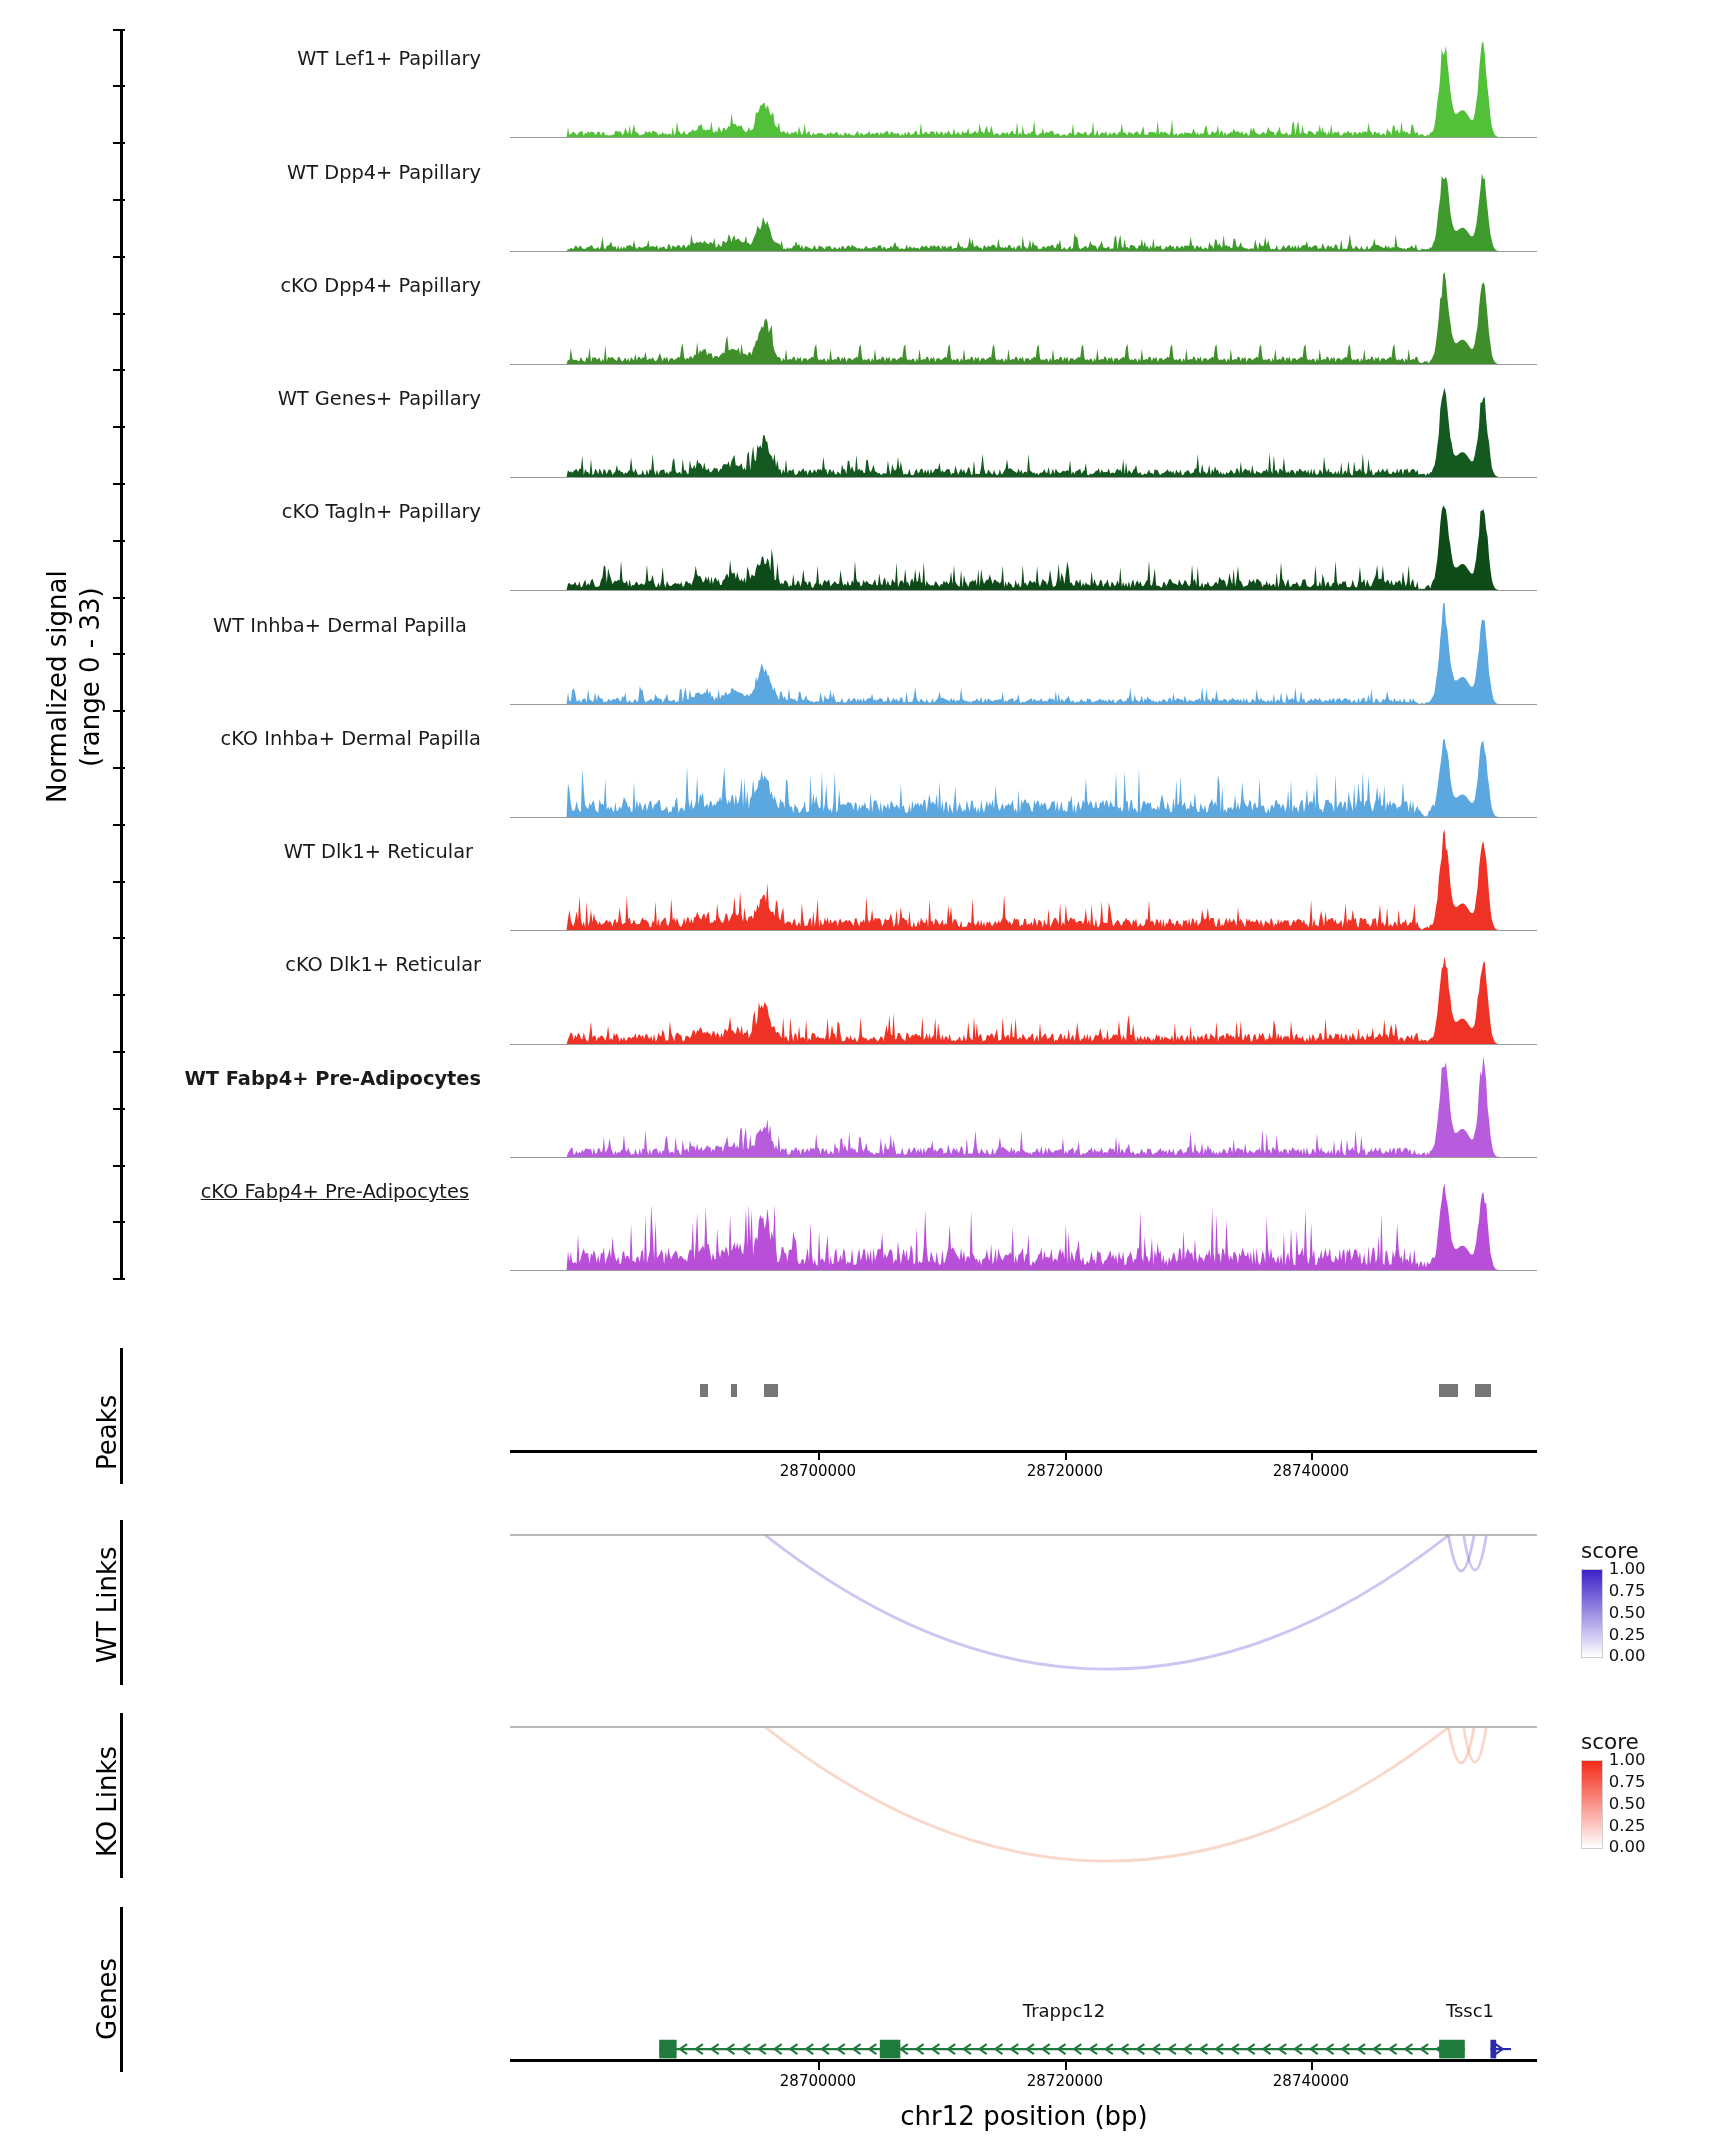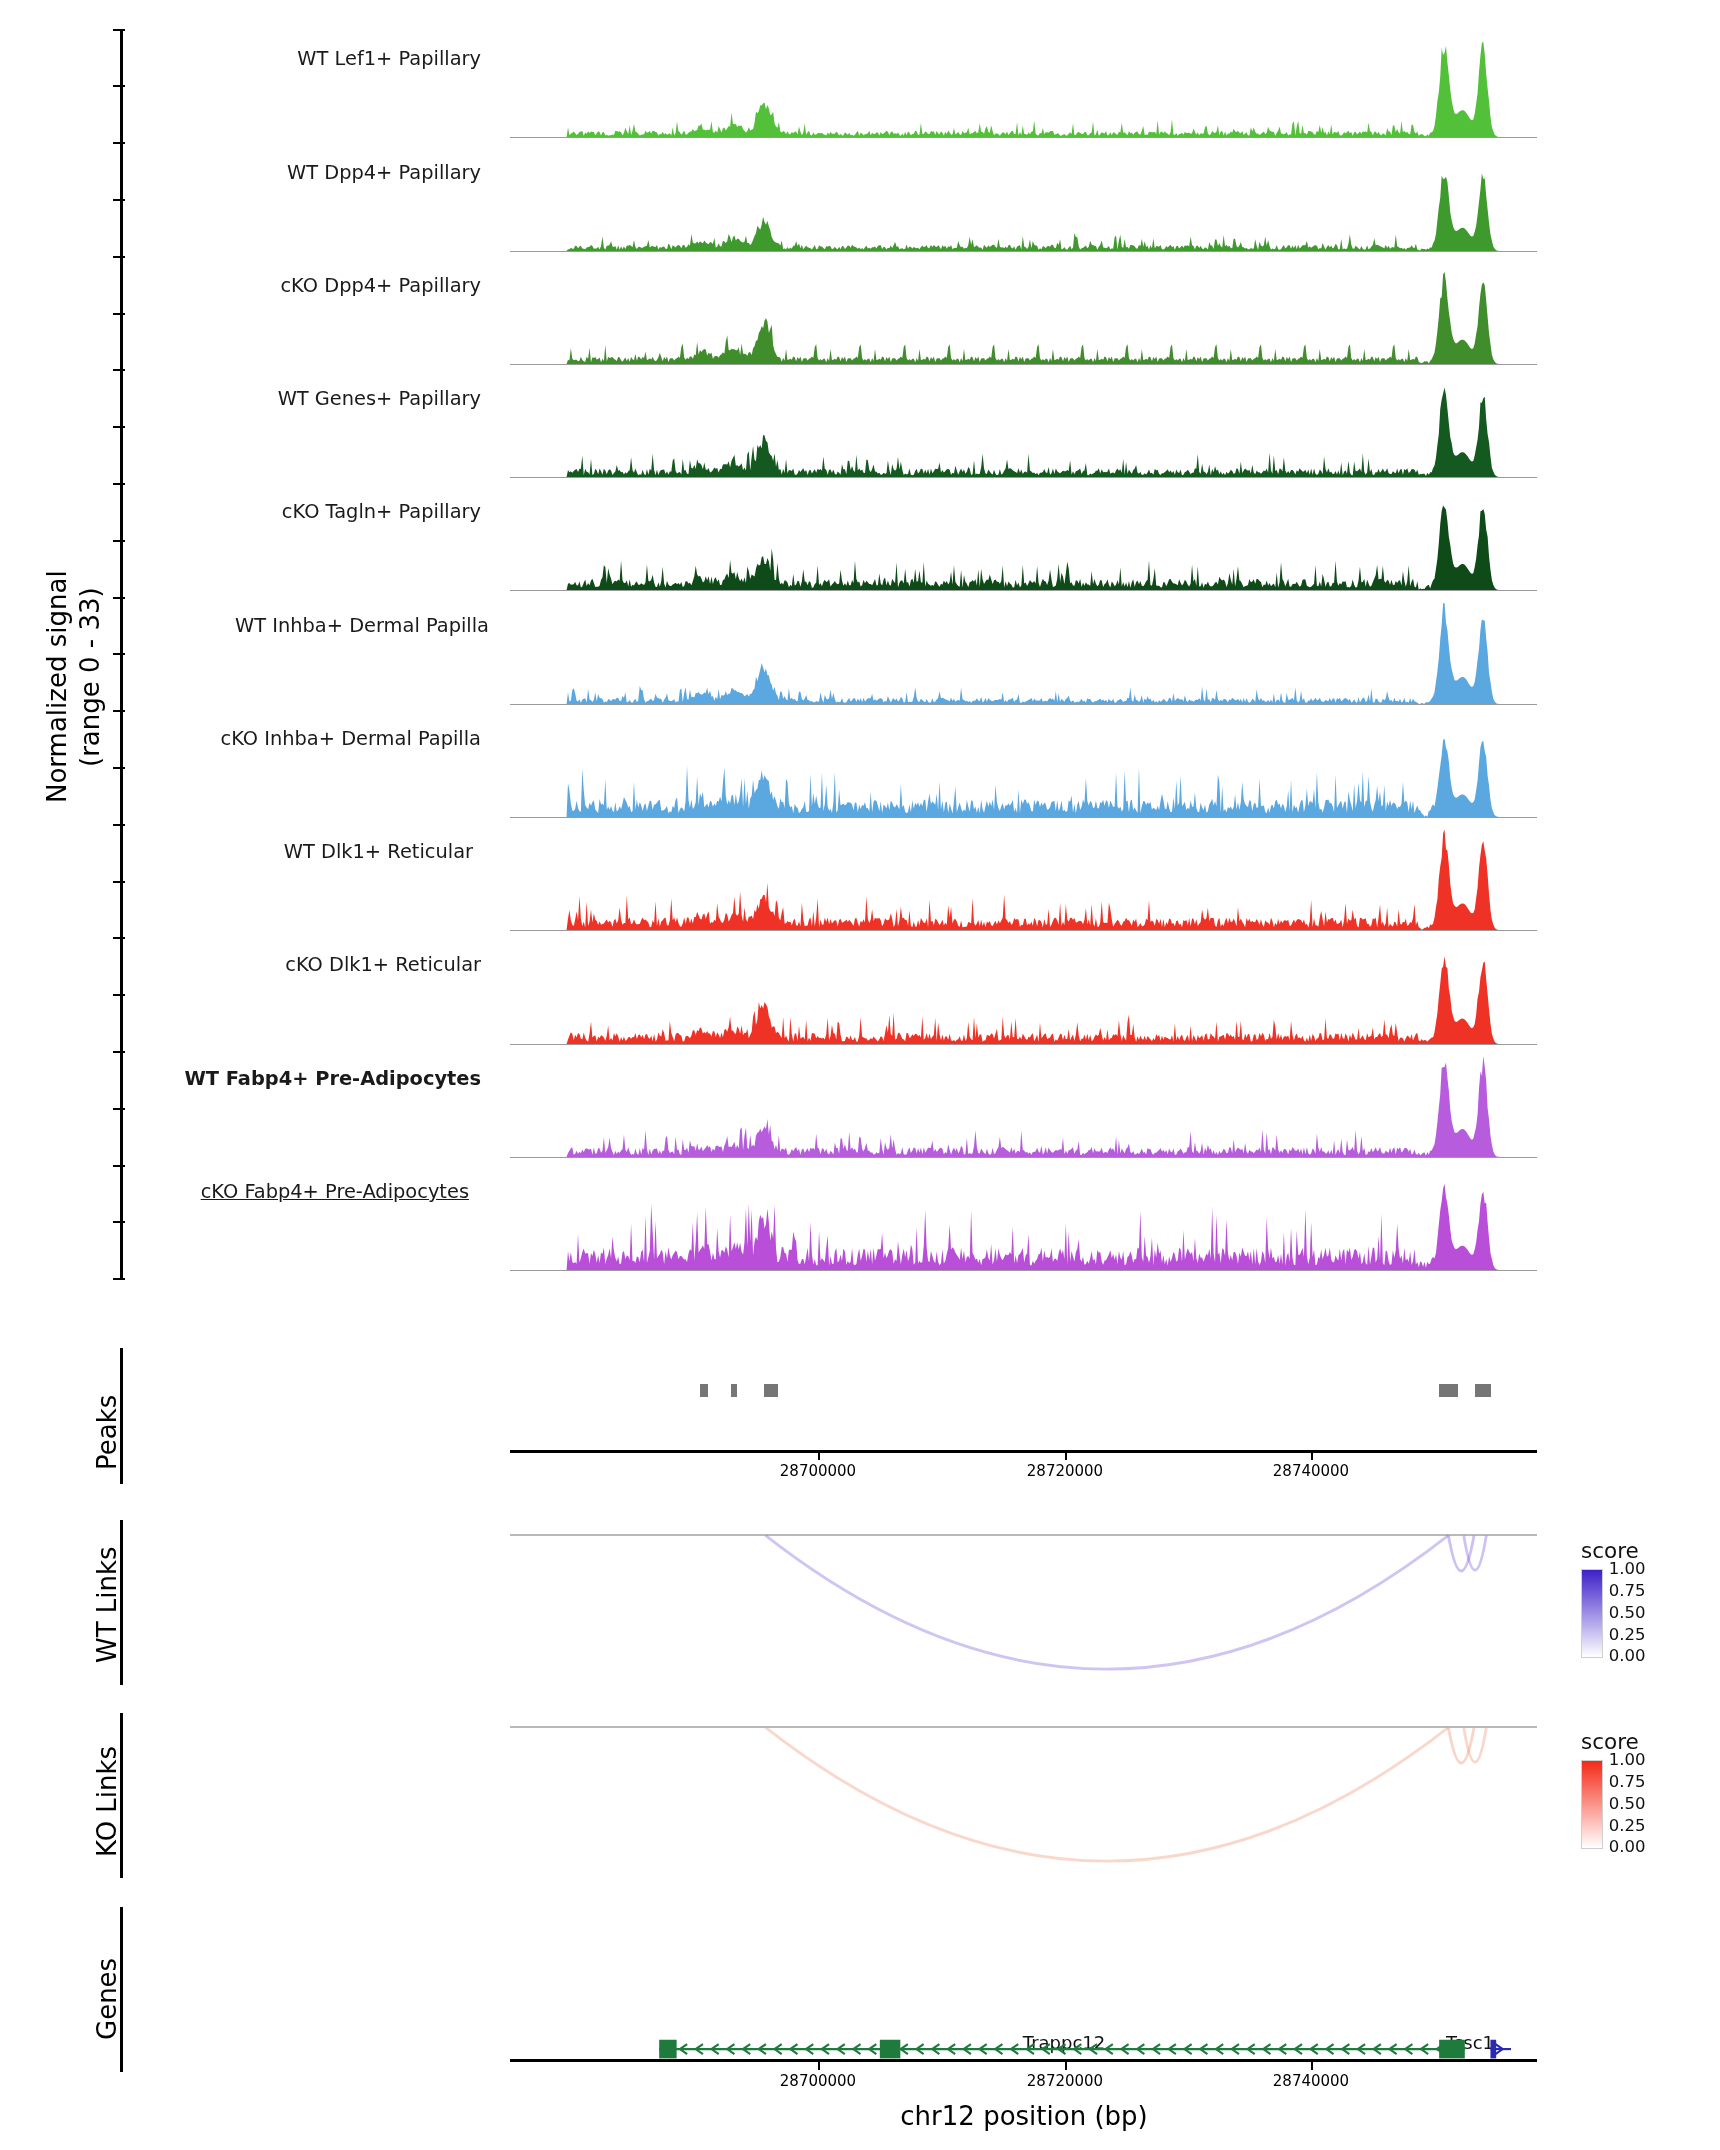--- a/index.html
+++ b/index.html
@@ -32,21 +32,21 @@
   
   .legend{position:absolute;}
   .legend .ltitle{font-size:21.5px;color:#111;margin-bottom:5.7px;}
   .legend .lrow{display:flex;align-items:flex-start;}
   .legend .grad{width:20px;height:87px;border:0.7px solid #cfcfcf;}
   .legend .ticks{margin-left:5.7px;position:relative;height:87px;width:65px;}
   .legend .ticks span{position:absolute;font-size:16.5px;line-height:1;color:#111;transform:translateY(-50%);}
 
   
   .genebox{position:absolute;left:510px;width:1027px;}
-  .genename{position:absolute;font-size:18px;color:#111;transform:translateX(-50%);margin-top:32px;}
+  .genename{position:absolute;font-size:18px;color:#111;transform:translateX(-50%);}
   .xlab{position:absolute;font-size:26px;color:#000;transform:translateX(-50%);}
 </style>
 </head>
 <body>
 
 <div class="page">
 
   <div class="axis-rot" style="left:42px;top:803px;transform:rotate(-90deg);">
     <div style="font-size:26px;white-space:nowrap;">Normalized signal</div>
   </div>
@@ -85,21 +85,21 @@
           <path d="M0,141 L0.0,141.0 L2.0,141.0 L4.0,141.0 L6.0,141.0 L8.0,141.0 L10.0,141.0 L12.0,141.0 L14.0,141.0 L16.0,141.0 L18.0,141.0 L20.0,141.0 L22.0,141.0 L24.0,141.0 L26.0,141.0 L28.0,141.0 L30.0,141.0 L32.0,141.0 L34.0,141.0 L36.1,141.0 L38.1,141.0 L40.1,141.0 L42.1,141.0 L44.1,141.0 L46.1,141.0 L48.1,141.0 L50.1,141.0 L52.1,141.0 L54.1,141.0 L56.1,141.0 L58.1,141.0 L60.1,141.0 L62.1,141.0 L64.1,141.0 L66.1,141.0 L68.1,141.0 L70.1,141.0 L72.1,141.0 L74.1,141.0 L76.1,141.0 L78.1,141.0 L80.1,131.1 L82.1,134.5 L84.1,132.8 L86.1,135.2 L88.1,132.6 L90.1,130.9 L92.1,129.9 L94.1,133.9 L96.1,129.5 L98.1,129.4 L100.1,110.9 L102.1,138.4 L104.1,129.6 L106.1,133.7 L108.2,134.5 L110.2,137.6 L112.2,115.5 L114.2,138.1 L116.2,136.7 L118.2,129.5 L120.2,132.1 L122.2,137.3 L124.2,129.1 L126.2,132.9 L128.2,137.7 L130.2,129.4 L132.2,131.8 L134.2,137.3 L136.2,131.8 L138.2,130.3 L140.2,131.9 L142.2,138.1 L144.2,135.5 L146.2,133.3 L148.2,124.3 L150.2,132.3 L152.2,131.2 L154.2,134.3 L156.2,133.5 L158.2,137.4 L160.2,134.3 L162.2,136.1 L164.2,133.0 L166.2,131.6 L168.2,113.6 L170.2,131.7 L172.2,135.0 L174.2,129.1 L176.2,134.5 L178.2,138.4 L180.3,137.3 L182.3,138.0 L184.3,130.8 L186.3,136.8 L188.3,138.5 L190.3,130.0 L192.3,137.8 L194.3,129.6 L196.3,132.1 L198.3,108.5 L200.3,131.3 L202.3,138.5 L204.3,130.7 L206.3,138.1 L208.3,133.1 L210.3,131.1 L212.3,130.9 L214.3,130.6 L216.3,136.9 L218.3,132.8 L220.3,137.5 L222.3,133.0 L224.3,133.5 L226.3,118.0 L228.3,114.9 L230.3,132.2 L232.3,136.1 L234.3,134.7 L236.3,134.1 L238.3,137.6 L240.3,115.6 L242.3,132.0 L244.3,131.3 L246.3,136.5 L248.3,136.9 L250.3,117.2 L252.4,128.4 L254.4,129.0 L256.4,123.9 L258.4,129.9 L260.4,116.1 L262.4,121.7 L264.4,121.8 L266.4,124.1 L268.4,130.2 L270.4,120.7 L272.4,130.4 L274.4,131.1 L276.4,128.4 L278.4,134.6 L280.4,133.5 L282.4,131.2 L284.4,127.8 L286.4,129.6 L288.4,128.6 L290.4,134.7 L292.4,129.4 L294.4,130.1 L296.4,123.6 L298.4,123.3 L300.4,123.3 L302.4,123.4 L304.4,119.1 L306.4,127.7 L308.4,118.2 L310.4,114.4 L312.4,110.0 L314.4,125.0 L316.4,124.5 L318.4,126.4 L320.4,124.5 L322.5,121.9 L324.5,131.1 L326.5,127.6 L328.5,131.9 L330.5,109.0 L332.5,105.3 L334.5,131.8 L336.5,113.2 L338.5,97.7 L340.5,116.9 L342.5,119.0 L344.5,96.3 L346.5,100.5 L348.5,96.5 L350.5,101.2 L352.5,82.2 L354.5,82.9 L356.5,90.8 L358.5,92.6 L360.5,106.4 L362.5,110.1 L364.5,111.7 L366.5,118.6 L368.5,108.1 L370.5,126.8 L372.5,117.3 L374.5,131.2 L376.5,129.6 L378.5,137.4 L380.5,129.5 L382.5,135.4 L384.5,115.8 L386.5,135.9 L388.5,131.1 L390.5,131.6 L392.5,132.7 L394.6,129.3 L396.6,137.5 L398.6,138.1 L400.6,136.1 L402.6,131.3 L404.6,134.0 L406.6,131.1 L408.6,128.9 L410.6,133.6 L412.6,131.2 L414.6,138.3 L416.6,131.8 L418.6,130.8 L420.6,136.0 L422.6,133.0 L424.6,130.3 L426.6,134.9 L428.6,129.6 L430.6,131.2 L432.6,129.7 L434.6,132.3 L436.6,112.5 L438.6,129.4 L440.6,131.0 L442.6,137.8 L444.6,130.8 L446.6,130.7 L448.6,135.1 L450.6,130.5 L452.6,136.3 L454.6,137.8 L456.6,133.4 L458.6,135.2 L460.6,138.0 L462.6,123.2 L464.6,130.1 L466.7,130.1 L468.7,137.0 L470.7,118.4 L472.7,118.5 L474.7,131.2 L476.7,125.5 L478.7,132.0 L480.7,134.0 L482.7,109.9 L484.7,132.0 L486.7,129.0 L488.7,132.4 L490.7,130.5 L492.7,135.2 L494.7,135.4 L496.7,116.4 L498.7,117.6 L500.7,131.0 L502.7,134.2 L504.7,130.0 L506.7,123.6 L508.7,133.2 L510.7,133.5 L512.7,136.0 L514.7,135.0 L516.7,137.8 L518.7,137.5 L520.7,135.0 L522.7,136.6 L524.7,135.9 L526.7,117.9 L528.7,130.8 L530.7,138.3 L532.7,123.0 L534.7,130.2 L536.7,132.4 L538.8,129.5 L540.8,112.9 L542.8,130.5 L544.8,119.3 L546.8,131.0 L548.8,138.1 L550.8,136.0 L552.8,137.5 L554.8,136.3 L556.8,129.2 L558.8,137.8 L560.8,138.4 L562.8,137.7 L564.8,132.6 L566.8,129.4 L568.8,136.0 L570.8,133.5 L572.8,129.5 L574.8,130.0 L576.8,136.6 L578.8,130.4 L580.8,135.6 L582.8,129.4 L584.8,137.7 L586.8,129.0 L588.8,135.9 L590.8,133.0 L592.8,129.5 L594.8,129.9 L596.8,129.6 L598.8,120.9 L600.8,134.6 L602.8,131.4 L604.8,134.7 L606.8,132.9 L608.9,130.3 L610.9,129.8 L612.9,130.9 L614.9,137.7 L616.9,135.2 L618.9,136.1 L620.9,125.4 L622.9,132.1 L624.9,137.9 L626.9,132.8 L628.9,129.3 L630.9,134.0 L632.9,130.2 L634.9,136.3 L636.9,133.8 L638.9,127.2 L640.9,129.6 L642.9,138.1 L644.9,137.0 L646.9,117.7 L648.9,137.4 L650.9,136.0 L652.9,137.2 L654.9,136.5 L656.9,127.5 L658.9,108.4 L660.9,128.8 L662.9,136.2 L664.9,136.6 L666.9,130.5 L668.9,133.4 L670.9,136.0 L672.9,137.4 L674.9,131.0 L676.9,136.5 L678.9,138.4 L681.0,137.4 L683.0,129.8 L685.0,137.5 L687.0,136.0 L689.0,132.2 L691.0,129.1 L693.0,116.2 L695.0,129.9 L697.0,128.7 L699.0,129.6 L701.0,131.5 L703.0,132.9 L705.0,133.9 L707.0,135.4 L709.0,128.8 L711.0,135.0 L713.0,130.5 L715.0,136.7 L717.0,134.0 L719.0,133.3 L721.0,134.9 L723.0,108.7 L725.0,131.8 L727.0,133.3 L729.0,135.4 L731.0,134.8 L733.0,137.1 L735.0,135.1 L737.0,138.4 L739.0,134.9 L741.0,134.9 L743.0,133.9 L745.0,129.7 L747.0,134.3 L749.0,135.8 L751.0,126.9 L753.1,138.0 L755.1,135.6 L757.1,129.1 L759.1,136.7 L761.1,129.2 L763.1,132.8 L765.1,134.8 L767.1,135.7 L769.1,133.9 L771.1,132.4 L773.1,133.0 L775.1,132.9 L777.1,131.2 L779.1,132.6 L781.1,117.5 L783.1,137.5 L785.1,133.0 L787.1,137.2 L789.1,132.8 L791.1,132.3 L793.1,130.9 L795.1,129.0 L797.1,136.9 L799.1,133.0 L801.1,132.0 L803.1,121.6 L805.1,138.2 L807.1,138.5 L809.1,136.0 L811.1,137.6 L813.1,136.0 L815.1,135.1 L817.1,132.4 L819.1,132.3 L821.1,128.8 L823.1,136.2 L825.2,130.3 L827.2,134.3 L829.2,133.9 L831.2,134.5 L833.2,133.7 L835.2,129.3 L837.2,136.5 L839.2,135.1 L841.2,134.8 L843.2,136.2 L845.2,131.9 L847.2,129.3 L849.2,132.3 L851.2,130.2 L853.2,135.1 L855.2,115.6 L857.2,137.8 L859.2,119.9 L861.2,136.3 L863.2,130.7 L865.2,133.7 L867.2,136.5 L869.2,131.4 L871.2,129.4 L873.2,124.4 L875.2,134.8 L877.2,136.5 L879.2,133.7 L881.2,138.1 L883.2,137.8 L885.2,135.9 L887.2,137.6 L889.2,134.6 L891.2,130.7 L893.2,135.9 L895.3,134.9 L897.3,137.9 L899.3,130.0 L901.3,131.6 L903.3,131.3 L905.3,136.3 L907.3,138.2 L909.3,135.9 L911.3,135.7 L913.3,134.1 L915.3,132.5 L917.3,130.1 L919.3,134.5 L921.3,132.1 L923.3,135.5 L925.3,132.5 L927.3,137.7 L929.3,130.7 L931.3,134.4 L933.3,135.4 L935.3,130.7 L937.3,138.4 L939.3,137.9 L941.3,133.9 L943.3,133.2 L945.3,130.8 L947.3,133.3 L949.3,137.0 L951.3,135.1 L953.3,135.1 L955.3,128.7 L957.3,129.5 L959.3,108.9 L961.3,134.0 L963.3,136.5 L965.3,122.5 L967.4,133.3 L969.4,133.9 L971.4,137.0 L973.4,133.7 L975.4,123.4 L977.4,138.4 L979.4,129.7 L981.4,134.3 L983.4,126.1 L985.4,132.2 L987.4,130.4 L989.4,137.0 L991.4,132.8 L993.4,137.9 L995.4,135.0 L997.4,138.5 L999.4,133.5 L1001.4,136.6 L1003.4,134.4 L1005.4,131.0 L1007.4,132.6 L1009.4,136.6 L1011.4,135.7 L1013.4,128.9 L1015.4,129.7 L1017.4,136.5 L1019.4,119.3 L1021.4,135.3 L1023.4,131.9 L1025.4,129.2 L1027.4,131.0 L1029.4,132.4 L1031.4,131.0 L1033.4,136.2 L1035.4,123.8 L1037.4,134.7 L1039.5,137.1 L1041.5,132.1 L1043.5,134.4 L1045.5,134.2 L1047.5,136.6 L1049.5,134.2 L1051.5,132.0 L1053.5,133.1 L1055.5,129.3 L1057.5,134.9 L1059.5,106.7 L1061.5,132.1 L1063.5,136.6 L1065.5,110.8 L1067.5,132.5 L1069.5,131.4 L1071.5,137.3 L1073.5,129.2 L1075.5,129.9 L1077.5,133.4 L1079.5,113.6 L1081.5,131.8 L1083.5,135.8 L1085.5,132.7 L1087.5,135.9 L1089.5,131.2 L1091.5,131.2 L1093.5,133.3 L1095.5,137.6 L1097.5,131.5 L1099.5,133.8 L1101.5,128.8 L1103.5,131.1 L1105.5,133.4 L1107.5,133.4 L1109.5,130.8 L1111.6,135.7 L1113.6,130.5 L1115.6,138.0 L1117.6,129.0 L1119.6,137.8 L1121.6,129.1 L1123.6,136.4 L1125.6,138.3 L1127.6,136.5 L1129.6,130.7 L1131.6,132.5 L1133.6,137.0 L1135.6,112.3 L1137.6,129.5 L1139.6,134.6 L1141.6,128.8 L1143.6,134.7 L1145.6,133.8 L1147.6,136.8 L1149.6,136.5 L1151.6,132.7 L1153.6,137.6 L1155.6,132.0 L1157.6,138.0 L1159.6,120.4 L1161.6,138.5 L1163.6,133.5 L1165.6,131.6 L1167.6,136.5 L1169.6,118.3 L1171.6,134.4 L1173.6,138.1 L1175.6,138.5 L1177.6,119.4 L1179.6,132.6 L1181.7,132.9 L1183.7,131.2 L1185.7,129.0 L1187.7,134.0 L1189.7,108.0 L1191.7,133.4 L1193.7,137.9 L1195.7,134.4 L1197.7,115.1 L1199.7,134.0 L1201.7,129.7 L1203.7,138.2 L1205.7,138.0 L1207.7,134.0 L1209.7,134.8 L1211.7,129.9 L1213.7,135.2 L1215.7,132.6 L1217.7,129.0 L1219.7,133.8 L1221.7,133.1 L1223.7,128.8 L1225.7,135.3 L1227.7,136.7 L1229.7,136.8 L1231.7,132.9 L1233.7,134.8 L1235.7,135.8 L1237.7,129.3 L1239.7,135.9 L1241.7,130.9 L1243.7,129.5 L1245.7,137.9 L1247.7,129.7 L1249.7,131.5 L1251.7,128.9 L1253.8,135.5 L1255.8,133.8 L1257.8,130.3 L1259.8,129.7 L1261.8,130.9 L1263.8,134.7 L1265.8,131.0 L1267.8,137.8 L1269.8,136.8 L1271.8,137.0 L1273.8,136.5 L1275.8,136.4 L1277.8,139.5 L1279.8,135.2 L1281.8,138.0 L1283.8,134.5 L1285.8,134.2 L1287.8,128.5 L1289.8,125.0 L1291.8,114.3 L1293.8,96.5 L1295.8,80.9 L1297.8,46.2 L1299.8,32.7 L1301.8,24.4 L1303.8,16.1 L1305.8,26.4 L1307.8,45.6 L1309.8,66.1 L1311.8,85.6 L1313.8,94.0 L1315.8,106.3 L1317.8,110.8 L1319.8,111.2 L1321.8,110.5 L1323.8,108.8 L1325.9,107.2 L1327.9,106.3 L1329.9,106.4 L1331.9,107.4 L1333.9,109.5 L1335.9,112.2 L1337.9,115.3 L1339.9,118.0 L1341.9,119.3 L1343.9,118.7 L1345.9,111.1 L1347.9,99.7 L1349.9,89.0 L1351.9,70.9 L1353.9,37.0 L1355.9,37.2 L1357.9,31.0 L1359.9,28.9 L1361.9,60.2 L1363.9,81.0 L1365.9,92.6 L1367.9,112.1 L1369.9,128.1 L1371.9,133.4 L1373.9,137.8 L1375.9,139.7 L1377.9,140.6 L1379.9,140.9 L1381.9,141.0 L1383.9,141.0 L1385.9,141.0 L1387.9,141.0 L1389.9,141.0 L1391.9,141.0 L1393.9,141.0 L1395.9,141.0 L1398.0,141.0 L1400.0,141.0 L1402.0,141.0 L1404.0,141.0 L1406.0,141.0 L1408.0,141.0 L1410.0,141.0 L1412.0,141.0 L1414.0,141.0 L1416.0,141.0 L1418.0,141.0 L1420.0,141.0 L1422.0,141.0 L1424.0,141.0 L1426.0,141.0 L1428.0,141.0 L1430.0,141.0 L1432.0,141.0 L1432,141 Z" fill="#14591f"></path>
         </svg>
       </div>
       <div class="tracklabel" style="left: 158px; width: 323px; top: 500px;">cKO Tagln+ Papillary</div>
       <div class="track" style="top: 487px; height: 104px;">
         <div class="baseline"></div>
         <svg width="1027" height="101" viewBox="0 0 1432 141">
           <path d="M0,141 L0.0,141.0 L2.0,141.0 L4.0,141.0 L6.0,141.0 L8.0,141.0 L10.0,141.0 L12.0,141.0 L14.0,141.0 L16.0,141.0 L18.0,141.0 L20.0,141.0 L22.0,141.0 L24.0,141.0 L26.0,141.0 L28.0,141.0 L30.0,141.0 L32.0,141.0 L34.0,141.0 L36.1,141.0 L38.1,141.0 L40.1,141.0 L42.1,141.0 L44.1,141.0 L46.1,141.0 L48.1,141.0 L50.1,141.0 L52.1,141.0 L54.1,141.0 L56.1,141.0 L58.1,141.0 L60.1,141.0 L62.1,141.0 L64.1,141.0 L66.1,141.0 L68.1,141.0 L70.1,141.0 L72.1,141.0 L74.1,141.0 L76.1,141.0 L78.1,141.0 L80.1,132.2 L82.1,131.4 L84.1,133.6 L86.1,133.3 L88.1,133.1 L90.1,129.5 L92.1,134.4 L94.1,134.8 L96.1,128.8 L98.1,137.4 L100.1,136.0 L102.1,130.8 L104.1,126.4 L106.1,135.4 L108.2,131.2 L110.2,134.5 L112.2,127.6 L114.2,125.3 L116.2,130.9 L118.2,136.7 L120.2,136.4 L122.2,136.3 L124.2,134.9 L126.2,127.2 L128.2,123.2 L130.2,106.5 L132.2,108.8 L134.2,131.1 L136.2,110.6 L138.2,119.4 L140.2,125.3 L142.2,133.0 L144.2,129.5 L146.2,128.0 L148.2,129.1 L150.2,126.3 L152.2,128.0 L154.2,99.9 L156.2,127.5 L158.2,131.4 L160.2,131.1 L162.2,127.5 L164.2,136.0 L166.2,125.9 L168.2,136.3 L170.2,133.6 L172.2,134.8 L174.2,131.0 L176.2,129.0 L178.2,133.6 L180.3,133.8 L182.3,131.5 L184.3,132.9 L186.3,134.0 L188.3,130.3 L190.3,105.4 L192.3,128.0 L194.3,129.3 L196.3,126.8 L198.3,119.8 L200.3,130.7 L202.3,136.5 L204.3,136.7 L206.3,130.1 L208.3,136.4 L210.3,128.4 L212.3,108.7 L214.3,132.0 L216.3,137.5 L218.3,128.0 L220.3,133.3 L222.3,135.4 L224.3,135.4 L226.3,133.2 L228.3,132.2 L230.3,130.8 L232.3,133.1 L234.3,131.4 L236.3,133.6 L238.3,129.5 L240.3,136.8 L242.3,135.3 L244.3,128.9 L246.3,128.9 L248.3,132.0 L250.3,130.8 L252.4,134.4 L254.4,128.4 L256.4,121.8 L258.4,107.3 L260.4,119.2 L262.4,122.2 L264.4,121.1 L266.4,124.8 L268.4,130.4 L270.4,128.9 L272.4,121.8 L274.4,127.7 L276.4,121.8 L278.4,132.6 L280.4,122.3 L282.4,132.7 L284.4,125.8 L286.4,123.1 L288.4,129.6 L290.4,126.0 L292.4,134.1 L294.4,134.1 L296.4,126.9 L298.4,126.5 L300.4,120.9 L302.4,118.1 L304.4,124.1 L306.4,99.1 L308.4,117.0 L310.4,118.4 L312.4,115.9 L314.4,125.8 L316.4,115.9 L318.4,124.0 L320.4,128.7 L322.5,124.9 L324.5,130.1 L326.5,123.3 L328.5,131.3 L330.5,108.1 L332.5,114.7 L334.5,125.8 L336.5,119.3 L338.5,120.9 L340.5,122.0 L342.5,111.2 L344.5,104.3 L346.5,106.7 L348.5,106.2 L350.5,95.1 L352.5,94.0 L354.5,104.8 L356.5,104.8 L358.5,96.5 L360.5,101.1 L362.5,114.1 L364.5,83.2 L366.5,98.1 L368.5,126.7 L370.5,127.1 L372.5,102.8 L374.5,125.0 L376.5,133.1 L378.5,130.9 L380.5,133.2 L382.5,127.3 L384.5,128.2 L386.5,130.5 L388.5,137.3 L390.5,133.8 L392.5,135.6 L394.6,118.6 L396.6,134.7 L398.6,133.4 L400.6,128.2 L402.6,128.8 L404.6,136.3 L406.6,128.9 L408.6,112.0 L410.6,129.3 L412.6,129.6 L414.6,134.5 L416.6,128.5 L418.6,130.3 L420.6,137.7 L422.6,137.5 L424.6,132.5 L426.6,130.9 L428.6,106.9 L430.6,133.9 L432.6,131.3 L434.6,135.6 L436.6,129.9 L438.6,126.8 L440.6,130.0 L442.6,128.9 L444.6,126.1 L446.6,136.1 L448.6,133.4 L450.6,131.1 L452.6,128.5 L454.6,131.7 L456.6,132.8 L458.6,131.8 L460.6,112.8 L462.6,127.8 L464.6,135.2 L466.7,131.5 L468.7,135.1 L470.7,127.6 L472.7,134.4 L474.7,134.3 L476.7,127.2 L478.7,131.1 L480.7,100.1 L482.7,125.6 L484.7,130.7 L486.7,129.1 L488.7,136.0 L490.7,134.3 L492.7,126.6 L494.7,131.5 L496.7,128.1 L498.7,130.3 L500.7,132.7 L502.7,132.6 L504.7,134.3 L506.7,130.1 L508.7,125.7 L510.7,134.4 L512.7,134.5 L514.7,118.0 L516.7,131.9 L518.7,134.6 L520.7,126.2 L522.7,123.4 L524.7,134.5 L526.7,127.8 L528.7,133.7 L530.7,135.1 L532.7,125.3 L534.7,128.9 L536.7,131.3 L538.8,102.6 L540.8,137.4 L542.8,131.0 L544.8,127.8 L546.8,127.7 L548.8,132.1 L550.8,111.3 L552.8,130.4 L554.8,129.8 L556.8,136.2 L558.8,127.4 L560.8,125.3 L562.8,130.9 L564.8,111.4 L566.8,129.4 L568.8,128.4 L570.8,113.9 L572.8,130.2 L574.8,130.8 L576.8,101.8 L578.8,136.1 L580.8,127.8 L582.8,132.3 L584.8,133.7 L586.8,135.1 L588.8,133.9 L590.8,135.1 L592.8,128.7 L594.8,130.1 L596.8,134.1 L598.8,136.6 L600.8,132.2 L602.8,133.5 L604.8,127.8 L606.8,131.1 L608.9,128.6 L610.9,133.4 L612.9,129.8 L614.9,115.4 L616.9,133.5 L618.9,106.6 L620.9,129.5 L622.9,133.1 L624.9,135.5 L626.9,136.4 L628.9,112.6 L630.9,137.8 L632.9,120.1 L634.9,129.4 L636.9,132.2 L638.9,137.3 L640.9,130.0 L642.9,129.4 L644.9,127.2 L646.9,129.4 L648.9,125.8 L650.9,134.8 L652.9,112.5 L654.9,136.7 L656.9,111.3 L658.9,126.1 L660.9,132.7 L662.9,129.1 L664.9,126.4 L666.9,127.0 L668.9,119.4 L670.9,126.1 L672.9,132.5 L674.9,127.5 L676.9,126.4 L678.9,129.5 L681.0,129.5 L683.0,132.4 L685.0,128.5 L687.0,106.7 L689.0,137.6 L691.0,128.9 L693.0,135.9 L695.0,129.2 L697.0,132.1 L699.0,133.4 L701.0,137.4 L703.0,137.0 L705.0,126.7 L707.0,134.6 L709.0,130.7 L711.0,137.5 L713.0,134.5 L715.0,106.1 L717.0,131.9 L719.0,130.6 L721.0,135.3 L723.0,131.7 L725.0,127.1 L727.0,129.7 L729.0,130.8 L731.0,128.5 L733.0,131.9 L735.0,107.5 L737.0,130.7 L739.0,136.9 L741.0,130.4 L743.0,125.2 L745.0,128.3 L747.0,129.2 L749.0,134.0 L751.0,128.1 L753.1,112.4 L755.1,126.3 L757.1,136.8 L759.1,136.0 L761.1,134.6 L763.1,125.4 L765.1,104.5 L767.1,130.0 L769.1,116.9 L771.1,122.6 L773.1,132.7 L775.1,117.8 L777.1,101.1 L779.1,111.0 L781.1,131.5 L783.1,130.1 L785.1,134.6 L787.1,135.0 L789.1,127.5 L791.1,128.0 L793.1,131.9 L795.1,125.2 L797.1,136.7 L799.1,130.5 L801.1,135.0 L803.1,130.2 L805.1,133.4 L807.1,133.3 L809.1,135.4 L811.1,114.4 L813.1,132.8 L815.1,125.5 L817.1,132.2 L819.1,135.9 L821.1,133.5 L823.1,127.1 L825.2,127.6 L827.2,136.7 L829.2,132.7 L831.2,131.3 L833.2,126.0 L835.2,133.5 L837.2,137.5 L839.2,129.0 L841.2,131.7 L843.2,135.8 L845.2,133.8 L847.2,127.3 L849.2,133.4 L851.2,109.1 L853.2,136.2 L855.2,129.8 L857.2,136.2 L859.2,130.6 L861.2,137.0 L863.2,128.4 L865.2,137.8 L867.2,130.3 L869.2,126.1 L871.2,136.4 L873.2,130.1 L875.2,127.7 L877.2,132.8 L879.2,128.6 L881.2,135.0 L883.2,135.9 L885.2,132.8 L887.2,128.8 L889.2,126.6 L891.2,99.3 L893.2,134.1 L895.3,135.0 L897.3,125.5 L899.3,110.7 L901.3,134.8 L903.3,134.9 L905.3,135.2 L907.3,137.2 L909.3,137.5 L911.3,129.9 L913.3,130.5 L915.3,135.6 L917.3,131.6 L919.3,126.0 L921.3,125.5 L923.3,129.6 L925.3,132.0 L927.3,131.9 L929.3,133.0 L931.3,134.4 L933.3,125.9 L935.3,131.0 L937.3,134.7 L939.3,131.9 L941.3,126.8 L943.3,129.3 L945.3,133.6 L947.3,136.0 L949.3,131.8 L951.3,105.6 L953.3,129.3 L955.3,125.2 L957.3,135.2 L959.3,107.9 L961.3,136.0 L963.3,135.6 L965.3,130.3 L967.4,137.7 L969.4,132.4 L971.4,133.8 L973.4,129.1 L975.4,134.5 L977.4,136.2 L979.4,135.7 L981.4,134.0 L983.4,130.4 L985.4,130.0 L987.4,133.2 L989.4,122.6 L991.4,125.9 L993.4,127.7 L995.4,126.3 L997.4,129.2 L999.4,136.7 L1001.4,131.1 L1003.4,117.7 L1005.4,126.8 L1007.4,133.4 L1009.4,111.5 L1011.4,136.2 L1013.4,125.3 L1015.4,107.7 L1017.4,127.3 L1019.4,128.8 L1021.4,132.9 L1023.4,137.3 L1025.4,135.5 L1027.4,134.9 L1029.4,134.1 L1031.4,125.6 L1033.4,130.2 L1035.4,129.2 L1037.4,126.0 L1039.5,132.4 L1041.5,125.2 L1043.5,126.1 L1045.5,128.4 L1047.5,129.7 L1049.5,137.0 L1051.5,133.2 L1053.5,134.0 L1055.5,127.6 L1057.5,134.7 L1059.5,131.2 L1061.5,135.7 L1063.5,133.5 L1065.5,131.8 L1067.5,137.2 L1069.5,116.6 L1071.5,137.4 L1073.5,130.1 L1075.5,102.4 L1077.5,125.8 L1079.5,129.4 L1081.5,136.0 L1083.5,130.8 L1085.5,125.2 L1087.5,136.2 L1089.5,136.3 L1091.5,133.0 L1093.5,132.4 L1095.5,132.5 L1097.5,129.4 L1099.5,133.2 L1101.5,136.4 L1103.5,134.6 L1105.5,127.1 L1107.5,126.1 L1109.5,126.4 L1111.6,135.2 L1113.6,136.0 L1115.6,137.0 L1117.6,136.3 L1119.6,134.3 L1121.6,132.3 L1123.6,106.6 L1125.6,135.2 L1127.6,135.9 L1129.6,129.2 L1131.6,136.0 L1133.6,118.2 L1135.6,126.5 L1137.6,136.4 L1139.6,131.0 L1141.6,129.1 L1143.6,136.1 L1145.6,135.7 L1147.6,131.3 L1149.6,130.9 L1151.6,100.0 L1153.6,128.9 L1155.6,135.1 L1157.6,131.1 L1159.6,133.4 L1161.6,128.8 L1163.6,129.9 L1165.6,128.6 L1167.6,137.2 L1169.6,136.7 L1171.6,137.6 L1173.6,134.8 L1175.6,126.3 L1177.6,133.5 L1179.6,137.4 L1181.7,136.8 L1183.7,127.6 L1185.7,108.2 L1187.7,130.3 L1189.7,129.8 L1191.7,125.3 L1193.7,136.3 L1195.7,126.5 L1197.7,132.0 L1199.7,136.3 L1201.7,135.2 L1203.7,129.8 L1205.7,125.3 L1207.7,120.2 L1209.7,105.9 L1211.7,126.5 L1213.7,125.2 L1215.7,125.7 L1217.7,107.1 L1219.7,128.5 L1221.7,130.9 L1223.7,126.6 L1225.7,128.0 L1227.7,133.5 L1229.7,126.8 L1231.7,133.5 L1233.7,133.9 L1235.7,128.4 L1237.7,131.3 L1239.7,128.0 L1241.7,127.3 L1243.7,134.7 L1245.7,114.5 L1247.7,128.0 L1249.7,136.5 L1251.7,128.7 L1253.8,106.6 L1255.8,135.6 L1257.8,129.0 L1259.8,125.4 L1261.8,136.2 L1263.8,137.4 L1265.8,128.8 L1267.8,140.7 L1269.8,138.6 L1271.8,140.0 L1273.8,139.1 L1275.8,139.5 L1277.8,136.5 L1279.8,134.6 L1281.8,133.5 L1283.8,138.8 L1285.8,132.3 L1287.8,127.5 L1289.8,124.9 L1291.8,111.4 L1293.8,97.5 L1295.8,75.3 L1297.8,48.8 L1299.8,30.6 L1301.8,22.9 L1303.8,25.7 L1305.8,29.1 L1307.8,44.9 L1309.8,66.5 L1311.8,78.3 L1313.8,92.9 L1315.8,104.1 L1317.8,108.9 L1319.8,109.7 L1321.8,109.1 L1323.8,107.4 L1325.9,105.7 L1327.9,104.7 L1329.9,104.8 L1331.9,105.9 L1333.9,108.1 L1335.9,110.9 L1337.9,114.2 L1339.9,116.9 L1341.9,118.2 L1343.9,117.6 L1345.9,108.9 L1347.9,97.2 L1349.9,78.4 L1351.9,64.1 L1353.9,31.0 L1355.9,30.5 L1357.9,28.0 L1359.9,34.8 L1361.9,56.6 L1363.9,66.8 L1365.9,93.8 L1367.9,112.7 L1369.9,127.2 L1371.9,133.9 L1373.9,137.8 L1375.9,139.8 L1377.9,140.6 L1379.9,140.9 L1381.9,141.0 L1383.9,141.0 L1385.9,141.0 L1387.9,141.0 L1389.9,141.0 L1391.9,141.0 L1393.9,141.0 L1395.9,141.0 L1398.0,141.0 L1400.0,141.0 L1402.0,141.0 L1404.0,141.0 L1406.0,141.0 L1408.0,141.0 L1410.0,141.0 L1412.0,141.0 L1414.0,141.0 L1416.0,141.0 L1418.0,141.0 L1420.0,141.0 L1422.0,141.0 L1424.0,141.0 L1426.0,141.0 L1428.0,141.0 L1430.0,141.0 L1432.0,141.0 L1432,141 Z" fill="#0f4a19"></path>
         </svg>
       </div>
-      <div class="tracklabel" style="left: 166px; width: 323px; top: 614px;">WT Inhba+ Dermal Papilla</div>
+      <div class="tracklabel" style="left: 144px; width: 323px; top: 614px;">WT Inhba+ Dermal Papilla</div>
       <div class="track" style="top: 601px; height: 104px;">
         <div class="baseline"></div>
         <svg width="1027" height="101" viewBox="0 0 1432 141">
           <path d="M0,141 L0.0,141.0 L2.0,141.0 L4.0,141.0 L6.0,141.0 L8.0,141.0 L10.0,141.0 L12.0,141.0 L14.0,141.0 L16.0,141.0 L18.0,141.0 L20.0,141.0 L22.0,141.0 L24.0,141.0 L26.0,141.0 L28.0,141.0 L30.0,141.0 L32.0,141.0 L34.0,141.0 L36.1,141.0 L38.1,141.0 L40.1,141.0 L42.1,141.0 L44.1,141.0 L46.1,141.0 L48.1,141.0 L50.1,141.0 L52.1,141.0 L54.1,141.0 L56.1,141.0 L58.1,141.0 L60.1,141.0 L62.1,141.0 L64.1,141.0 L66.1,141.0 L68.1,141.0 L70.1,141.0 L72.1,141.0 L74.1,141.0 L76.1,141.0 L78.1,141.0 L80.1,124.5 L82.1,137.3 L84.1,136.6 L86.1,121.5 L88.1,118.9 L90.1,126.0 L92.1,136.6 L94.1,137.5 L96.1,134.3 L98.1,139.1 L100.1,134.7 L102.1,133.7 L104.1,133.1 L106.1,138.9 L108.2,119.9 L110.2,134.7 L112.2,135.7 L114.2,138.1 L116.2,135.1 L118.2,124.7 L120.2,137.2 L122.2,127.0 L124.2,132.3 L126.2,133.3 L128.2,133.8 L130.2,139.1 L132.2,137.0 L134.2,138.5 L136.2,134.5 L138.2,134.6 L140.2,137.2 L142.2,134.3 L144.2,134.0 L146.2,134.9 L148.2,132.4 L150.2,132.5 L152.2,136.5 L154.2,137.2 L156.2,129.5 L158.2,132.6 L160.2,124.5 L162.2,139.0 L164.2,137.8 L166.2,135.3 L168.2,138.6 L170.2,139.2 L172.2,136.1 L174.2,133.6 L176.2,138.7 L178.2,136.2 L180.3,115.7 L182.3,121.4 L184.3,121.9 L186.3,134.2 L188.3,138.9 L190.3,137.1 L192.3,136.5 L194.3,134.9 L196.3,133.3 L198.3,137.1 L200.3,135.1 L202.3,126.7 L204.3,131.9 L206.3,133.1 L208.3,133.7 L210.3,134.1 L212.3,139.1 L214.3,134.9 L216.3,132.4 L218.3,126.4 L220.3,135.6 L222.3,136.5 L224.3,137.1 L226.3,136.0 L228.3,134.1 L230.3,138.9 L232.3,137.2 L234.3,137.7 L236.3,121.6 L238.3,119.0 L240.3,138.4 L242.3,125.5 L244.3,117.7 L246.3,133.9 L248.3,135.1 L250.3,120.5 L252.4,131.7 L254.4,130.9 L256.4,132.0 L258.4,125.6 L260.4,126.0 L262.4,124.4 L264.4,127.2 L266.4,127.8 L268.4,127.3 L270.4,125.1 L272.4,125.7 L274.4,118.0 L276.4,127.6 L278.4,122.1 L280.4,130.8 L282.4,129.9 L284.4,136.5 L286.4,130.9 L288.4,134.5 L290.4,119.8 L292.4,134.4 L294.4,128.3 L296.4,129.0 L298.4,128.8 L300.4,123.3 L302.4,128.5 L304.4,126.7 L306.4,126.5 L308.4,118.8 L310.4,119.4 L312.4,122.0 L314.4,121.7 L316.4,124.1 L318.4,124.3 L320.4,125.7 L322.5,125.8 L324.5,127.1 L326.5,130.2 L328.5,128.7 L330.5,126.9 L332.5,130.6 L334.5,126.6 L336.5,126.7 L338.5,121.8 L340.5,119.2 L342.5,102.7 L344.5,109.3 L346.5,100.9 L348.5,93.0 L350.5,83.6 L352.5,90.1 L354.5,96.6 L356.5,91.5 L358.5,100.7 L360.5,100.8 L362.5,110.3 L364.5,114.1 L366.5,122.6 L368.5,117.2 L370.5,126.5 L372.5,129.5 L374.5,135.8 L376.5,123.2 L378.5,124.2 L380.5,133.7 L382.5,129.8 L384.5,134.5 L386.5,136.0 L388.5,118.8 L390.5,134.5 L392.5,132.4 L394.6,134.9 L396.6,133.5 L398.6,136.9 L400.6,137.0 L402.6,123.4 L404.6,124.3 L406.6,133.9 L408.6,136.2 L410.6,133.2 L412.6,128.6 L414.6,135.4 L416.6,135.6 L418.6,137.4 L420.6,136.7 L422.6,138.7 L424.6,138.5 L426.6,136.7 L428.6,137.9 L430.6,137.4 L432.6,124.5 L434.6,133.7 L436.6,139.1 L438.6,128.1 L440.6,133.3 L442.6,134.8 L444.6,132.8 L446.6,120.9 L448.6,133.5 L450.6,125.5 L452.6,133.9 L454.6,138.9 L456.6,137.4 L458.6,138.5 L460.6,137.7 L462.6,132.6 L464.6,138.7 L466.7,139.1 L468.7,138.7 L470.7,135.0 L472.7,132.7 L474.7,137.4 L476.7,135.6 L478.7,132.8 L480.7,133.1 L482.7,137.8 L484.7,133.4 L486.7,137.2 L488.7,132.7 L490.7,138.7 L492.7,132.4 L494.7,137.4 L496.7,135.3 L498.7,132.8 L500.7,133.0 L502.7,132.9 L504.7,126.7 L506.7,136.4 L508.7,134.2 L510.7,136.5 L512.7,135.2 L514.7,133.4 L516.7,133.0 L518.7,133.8 L520.7,138.6 L522.7,136.9 L524.7,137.5 L526.7,129.9 L528.7,134.7 L530.7,138.8 L532.7,135.1 L534.7,132.7 L536.7,136.0 L538.8,133.3 L540.8,137.6 L542.8,135.8 L544.8,131.1 L546.8,132.9 L548.8,138.9 L550.8,138.1 L552.8,124.3 L554.8,138.5 L556.8,137.4 L558.8,138.3 L560.8,137.8 L562.8,131.4 L564.8,117.7 L566.8,132.3 L568.8,137.6 L570.8,137.9 L572.8,133.5 L574.8,135.5 L576.8,137.4 L578.8,138.4 L580.8,133.9 L582.8,137.8 L584.8,139.1 L586.8,138.4 L588.8,133.0 L590.8,138.5 L592.8,137.5 L594.8,134.7 L596.8,132.5 L598.8,123.3 L600.8,133.1 L602.8,132.2 L604.8,132.8 L606.8,134.2 L608.9,135.2 L610.9,136.0 L612.9,137.0 L614.9,132.3 L616.9,136.7 L618.9,133.5 L620.9,138.0 L622.9,136.0 L624.9,135.5 L626.9,136.6 L628.9,117.9 L630.9,134.4 L632.9,135.5 L634.9,137.0 L636.9,136.6 L638.9,138.2 L640.9,136.8 L642.9,139.1 L644.9,136.7 L646.9,136.6 L648.9,136.0 L650.9,133.0 L652.9,136.2 L654.9,137.3 L656.9,130.9 L658.9,138.9 L660.9,137.1 L662.9,132.5 L664.9,137.9 L666.9,132.6 L668.9,135.1 L670.9,136.6 L672.9,137.2 L674.9,136.0 L676.9,134.9 L678.9,135.3 L681.0,135.2 L683.0,134.0 L685.0,135.0 L687.0,124.2 L689.0,138.5 L691.0,135.3 L693.0,138.3 L695.0,135.1 L697.0,134.8 L699.0,133.8 L701.0,132.4 L703.0,138.1 L705.0,135.3 L707.0,134.6 L709.0,127.1 L711.0,139.0 L713.0,139.2 L715.0,137.4 L717.0,138.6 L719.0,137.5 L721.0,136.8 L723.0,134.9 L725.0,134.8 L727.0,132.3 L729.0,137.6 L731.0,133.4 L733.0,136.2 L735.0,136.0 L737.0,136.4 L739.0,135.8 L741.0,132.6 L743.0,137.8 L745.0,136.8 L747.0,136.6 L749.0,137.5 L751.0,134.5 L753.1,132.6 L755.1,134.8 L757.1,133.3 L759.1,136.8 L761.1,122.9 L763.1,138.7 L765.1,126.0 L767.1,137.7 L769.1,133.6 L771.1,135.8 L773.1,137.8 L775.1,134.1 L777.1,132.7 L779.1,129.2 L781.1,136.6 L783.1,137.8 L785.1,135.8 L787.1,138.9 L789.1,138.7 L791.1,137.4 L793.1,138.6 L795.1,136.5 L797.1,133.6 L799.1,137.4 L801.1,136.6 L803.1,138.8 L805.1,133.1 L807.1,134.3 L809.1,134.0 L811.1,137.6 L813.1,139.0 L815.1,137.3 L817.1,137.2 L819.1,136.1 L821.1,134.9 L823.1,133.2 L825.2,136.4 L827.2,134.7 L829.2,137.0 L831.2,134.9 L833.2,138.6 L835.2,133.6 L837.2,136.3 L839.2,137.0 L841.2,133.6 L843.2,139.1 L845.2,138.8 L847.2,136.0 L849.2,135.5 L851.2,133.7 L853.2,135.5 L855.2,138.2 L857.2,136.8 L859.2,136.8 L861.2,132.2 L863.2,132.8 L865.2,118.1 L867.2,136.0 L869.2,137.8 L871.2,127.8 L873.2,135.5 L875.2,135.9 L877.2,138.2 L879.2,135.8 L881.2,128.4 L883.2,139.1 L885.2,133.0 L887.2,136.2 L889.2,130.3 L891.2,134.7 L893.2,133.4 L895.3,138.2 L897.3,135.2 L899.3,138.8 L901.3,136.7 L903.3,139.2 L905.3,135.7 L907.3,137.9 L909.3,136.3 L911.3,133.9 L913.3,135.0 L915.3,137.8 L917.3,137.2 L919.3,132.3 L921.3,132.9 L923.3,137.8 L925.3,125.5 L927.3,136.9 L929.3,134.5 L931.3,132.6 L933.3,133.9 L935.3,134.9 L937.3,133.9 L939.3,137.6 L941.3,128.7 L943.3,136.5 L945.3,138.2 L947.3,134.6 L949.3,136.3 L951.3,136.1 L953.3,137.8 L955.3,136.2 L957.3,134.6 L959.3,135.4 L961.3,132.7 L963.3,136.6 L965.3,116.5 L967.4,134.6 L969.4,137.9 L971.4,119.5 L973.4,134.9 L975.4,134.2 L977.4,138.4 L979.4,132.6 L981.4,133.1 L983.4,135.5 L985.4,121.5 L987.4,134.4 L989.4,137.3 L991.4,135.1 L993.4,137.3 L995.4,134.0 L997.4,134.0 L999.4,135.5 L1001.4,138.6 L1003.4,134.2 L1005.4,135.9 L1007.4,132.3 L1009.4,134.0 L1011.4,135.6 L1013.4,135.6 L1015.4,133.7 L1017.4,137.2 L1019.4,133.5 L1021.4,138.9 L1023.4,132.4 L1025.4,138.7 L1027.4,132.5 L1029.4,137.7 L1031.4,139.1 L1033.4,137.8 L1035.4,133.6 L1037.4,134.9 L1039.5,138.2 L1041.5,120.5 L1043.5,132.8 L1045.5,136.4 L1047.5,132.3 L1049.5,136.5 L1051.5,135.9 L1053.5,138.0 L1055.5,137.8 L1057.5,135.1 L1059.5,138.6 L1061.5,134.6 L1063.5,138.8 L1065.5,126.3 L1067.5,139.2 L1069.5,135.7 L1071.5,134.3 L1073.5,137.8 L1075.5,124.8 L1077.5,136.3 L1079.5,138.9 L1081.5,139.2 L1083.5,125.6 L1085.5,135.0 L1087.5,135.2 L1089.5,134.0 L1091.5,132.4 L1093.5,136.0 L1095.5,117.5 L1097.5,135.6 L1099.5,138.8 L1101.5,136.3 L1103.5,122.5 L1105.5,136.0 L1107.5,132.9 L1109.5,139.0 L1111.6,138.9 L1113.6,136.0 L1115.6,136.6 L1117.6,133.1 L1119.6,136.8 L1121.6,135.0 L1123.6,132.4 L1125.6,135.9 L1127.6,135.3 L1129.6,132.3 L1131.6,136.9 L1133.6,137.9 L1135.6,138.0 L1137.6,135.2 L1139.6,136.6 L1141.6,137.3 L1143.6,132.7 L1145.6,137.3 L1147.6,133.8 L1149.6,132.8 L1151.6,138.8 L1153.6,132.9 L1155.6,134.2 L1157.6,132.3 L1159.6,137.1 L1161.6,135.8 L1163.6,133.3 L1165.6,132.9 L1167.6,133.8 L1169.6,136.5 L1171.6,133.8 L1173.6,138.8 L1175.6,138.0 L1177.6,134.5 L1179.6,138.3 L1181.7,139.1 L1183.7,131.6 L1185.7,139.0 L1187.7,135.7 L1189.7,132.3 L1191.7,132.4 L1193.7,138.1 L1195.7,136.6 L1197.7,127.8 L1199.7,137.4 L1201.7,119.1 L1203.7,138.2 L1205.7,139.1 L1207.7,133.3 L1209.7,133.9 L1211.7,137.6 L1213.7,139.0 L1215.7,138.7 L1217.7,133.2 L1219.7,136.2 L1221.7,133.3 L1223.7,123.0 L1225.7,132.7 L1227.7,136.6 L1229.7,135.4 L1231.7,138.5 L1233.7,132.4 L1235.7,137.3 L1237.7,136.6 L1239.7,137.9 L1241.7,133.7 L1243.7,139.0 L1245.7,137.6 L1247.7,132.7 L1249.7,138.9 L1251.7,137.8 L1253.8,138.9 L1255.8,132.7 L1257.8,138.4 L1259.8,133.3 L1261.8,137.0 L1263.8,137.7 L1265.8,139.1 L1267.8,140.7 L1269.8,140.9 L1271.8,139.3 L1273.8,140.3 L1275.8,140.5 L1277.8,138.5 L1279.8,138.4 L1281.8,138.5 L1283.8,136.4 L1285.8,133.2 L1287.8,130.1 L1289.8,124.7 L1291.8,109.8 L1293.8,95.5 L1295.8,76.8 L1297.8,50.4 L1299.8,30.4 L1301.8,0.2 L1303.8,0.0 L1305.8,27.4 L1307.8,38.2 L1309.8,60.3 L1311.8,80.4 L1313.8,92.5 L1315.8,100.1 L1317.8,107.9 L1319.8,108.3 L1321.8,107.7 L1323.8,105.9 L1325.9,104.2 L1327.9,103.2 L1329.9,103.2 L1331.9,104.4 L1333.9,106.6 L1335.9,109.6 L1337.9,113.0 L1339.9,115.9 L1341.9,117.3 L1343.9,116.0 L1345.9,110.4 L1347.9,97.3 L1349.9,79.3 L1351.9,64.5 L1353.9,37.3 L1355.9,22.8 L1357.9,24.6 L1359.9,24.4 L1361.9,49.0 L1363.9,67.9 L1365.9,97.7 L1367.9,110.0 L1369.9,123.9 L1371.9,133.5 L1373.9,137.4 L1375.9,139.8 L1377.9,140.6 L1379.9,140.9 L1381.9,141.0 L1383.9,141.0 L1385.9,141.0 L1387.9,141.0 L1389.9,141.0 L1391.9,141.0 L1393.9,141.0 L1395.9,141.0 L1398.0,141.0 L1400.0,141.0 L1402.0,141.0 L1404.0,141.0 L1406.0,141.0 L1408.0,141.0 L1410.0,141.0 L1412.0,141.0 L1414.0,141.0 L1416.0,141.0 L1418.0,141.0 L1420.0,141.0 L1422.0,141.0 L1424.0,141.0 L1426.0,141.0 L1428.0,141.0 L1430.0,141.0 L1432.0,141.0 L1432,141 Z" fill="#5ba7e0"></path>
         </svg>
       </div>
       <div class="tracklabel" style="left: 158px; width: 323px; top: 727px;">cKO Inhba+ Dermal Papilla</div>
       <div class="track" style="top: 714px; height: 104px;">
         <div class="baseline"></div>
         <svg width="1027" height="101" viewBox="0 0 1432 141">

